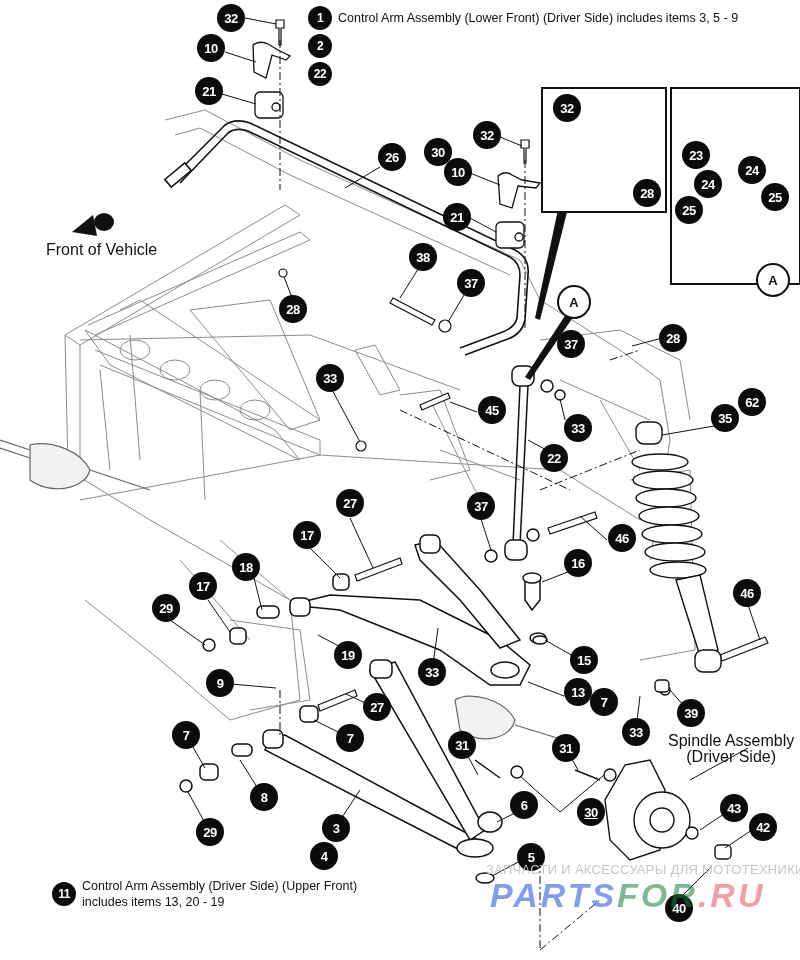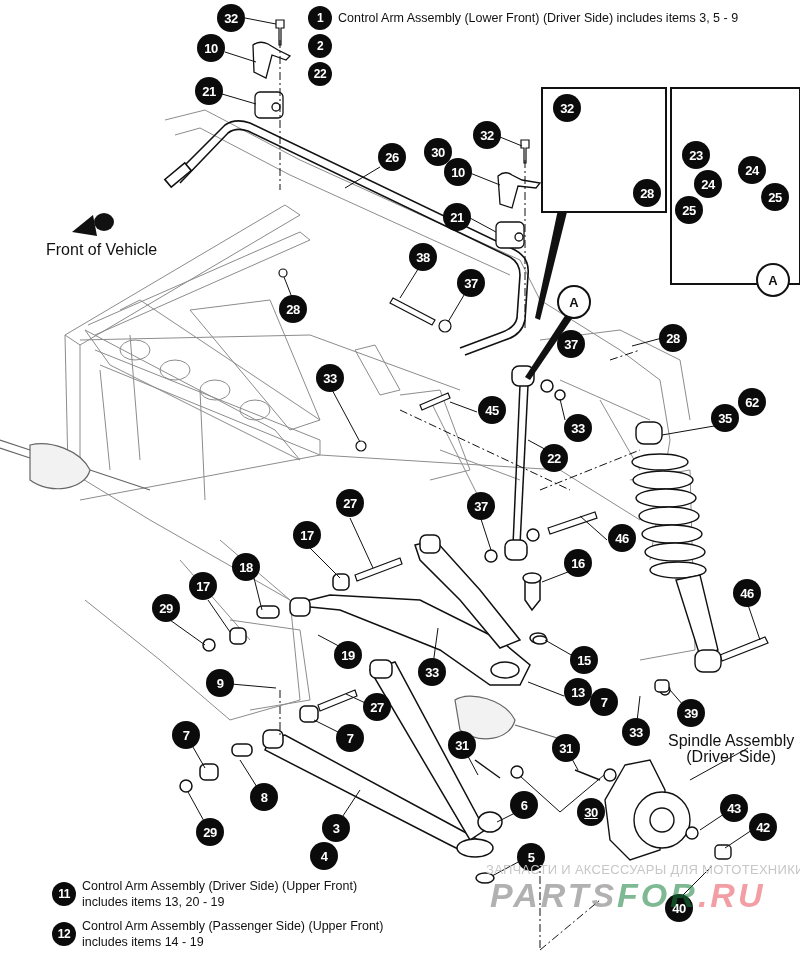--- a/index.html
+++ b/index.html
@@ -277,24 +277,20 @@
   </div>
   <div class="legend-row">
     <span class="callout small">22</span>
   </div>
 </div>
 
 <div class="legend-bottom">
   <div class="legend-row">
     <span class="callout small">11</span>
     <span class="legend-text">Control Arm Assembly (Driver Side) (Upper Front) includes items 13, 20 - 19</span>
-  </div>
-  <div class="legend-row">
-    <span class="callout small">12</span>
-    <span class="legend-text">Control Arm Assembly (Passenger Side) (Upper Front) includes items 14 - 19</span>
   </div>
 </div>
 
 <div class="label" style="left:46px;top:241px;">Front of Vehicle</div>
 <div class="label" style="left:668px;top:733px;line-height:16px;">
   <div>Spindle Assembly</div>
   <div>(Driver Side)</div>
 </div>
 
 <div class="ref-circle" style="left:574px;top:302px;">A</div>
@@ -357,14 +353,14 @@
 <div class="callout" style="left:567px;top:108px;">32</div>
 <div class="callout" style="left:647px;top:193px;">28</div>
 <div class="callout" style="left:696px;top:142px;margin-top:13px;">23</div>
 <div class="callout" style="left:752px;top:170px;">24</div>
 <div class="callout" style="left:708px;top:184px;">24</div>
 <div class="callout" style="left:775px;top:197px;">25</div>
 <div class="callout" style="left:689px;top:210px;">25</div>
 
 <div class="watermark-small">ЗАПЧАСТИ И АКСЕССУАРЫ ДЛЯ МОТОТЕХНИКИ</div>
 <div class="watermark-big">
-  <span style="color:#737373;">PARTS</span><span style="color:#15803d;">FOR</span><span style="color:#e8505b;">.RU</span>
+  <span style="color:#1d4ed8;">PARTS</span><span style="color:#15803d;">FOR</span><span style="color:#e8505b;">.RU</span>
 </div>
 
 </body></html>

